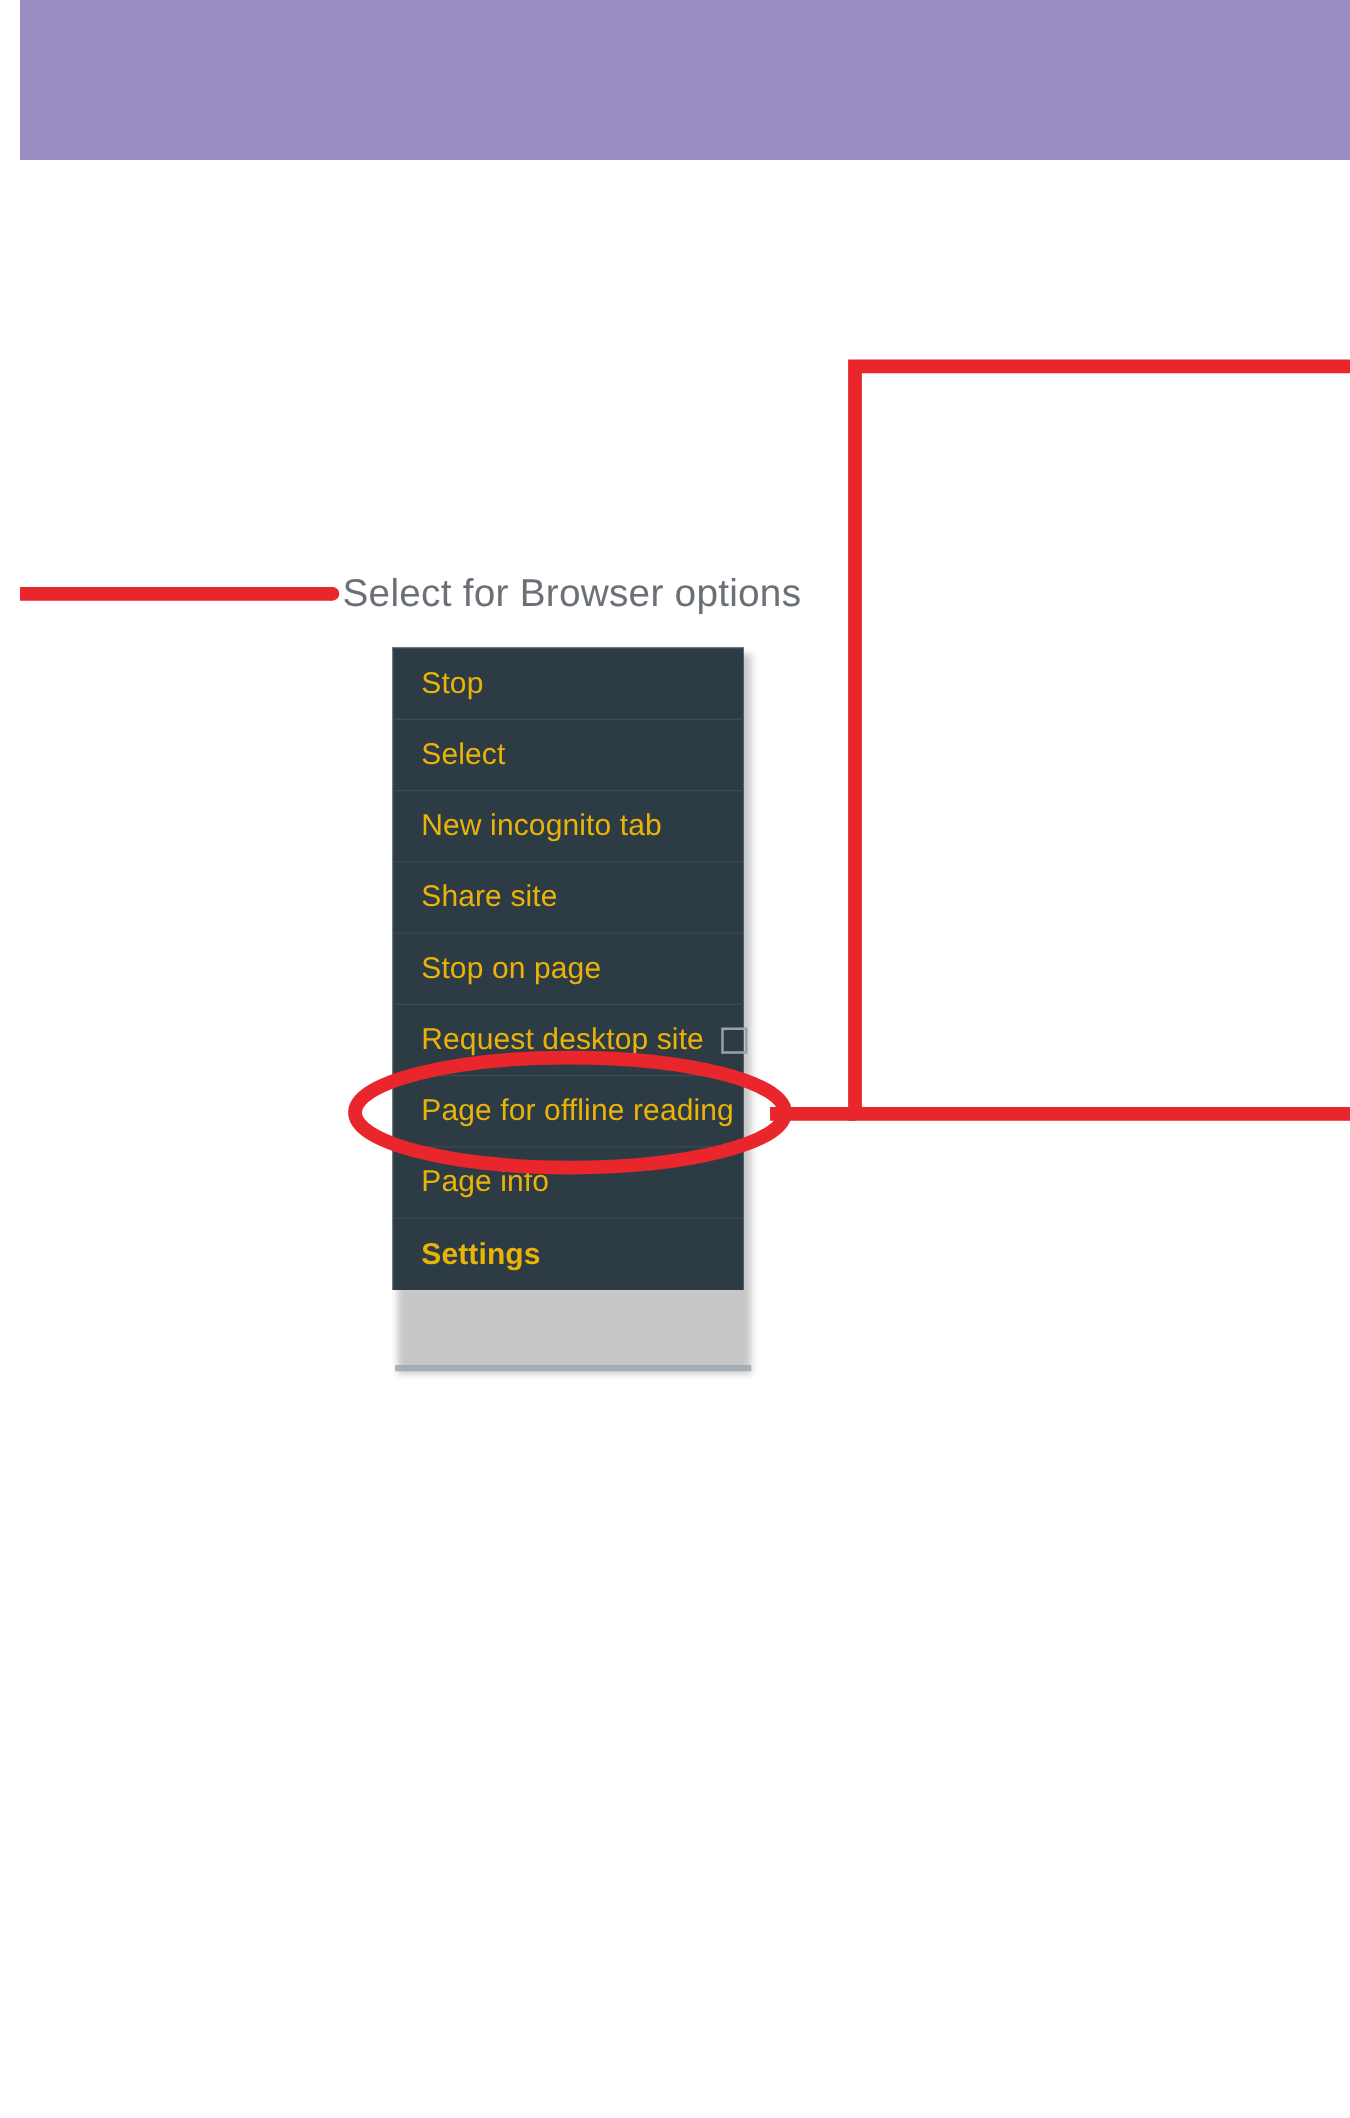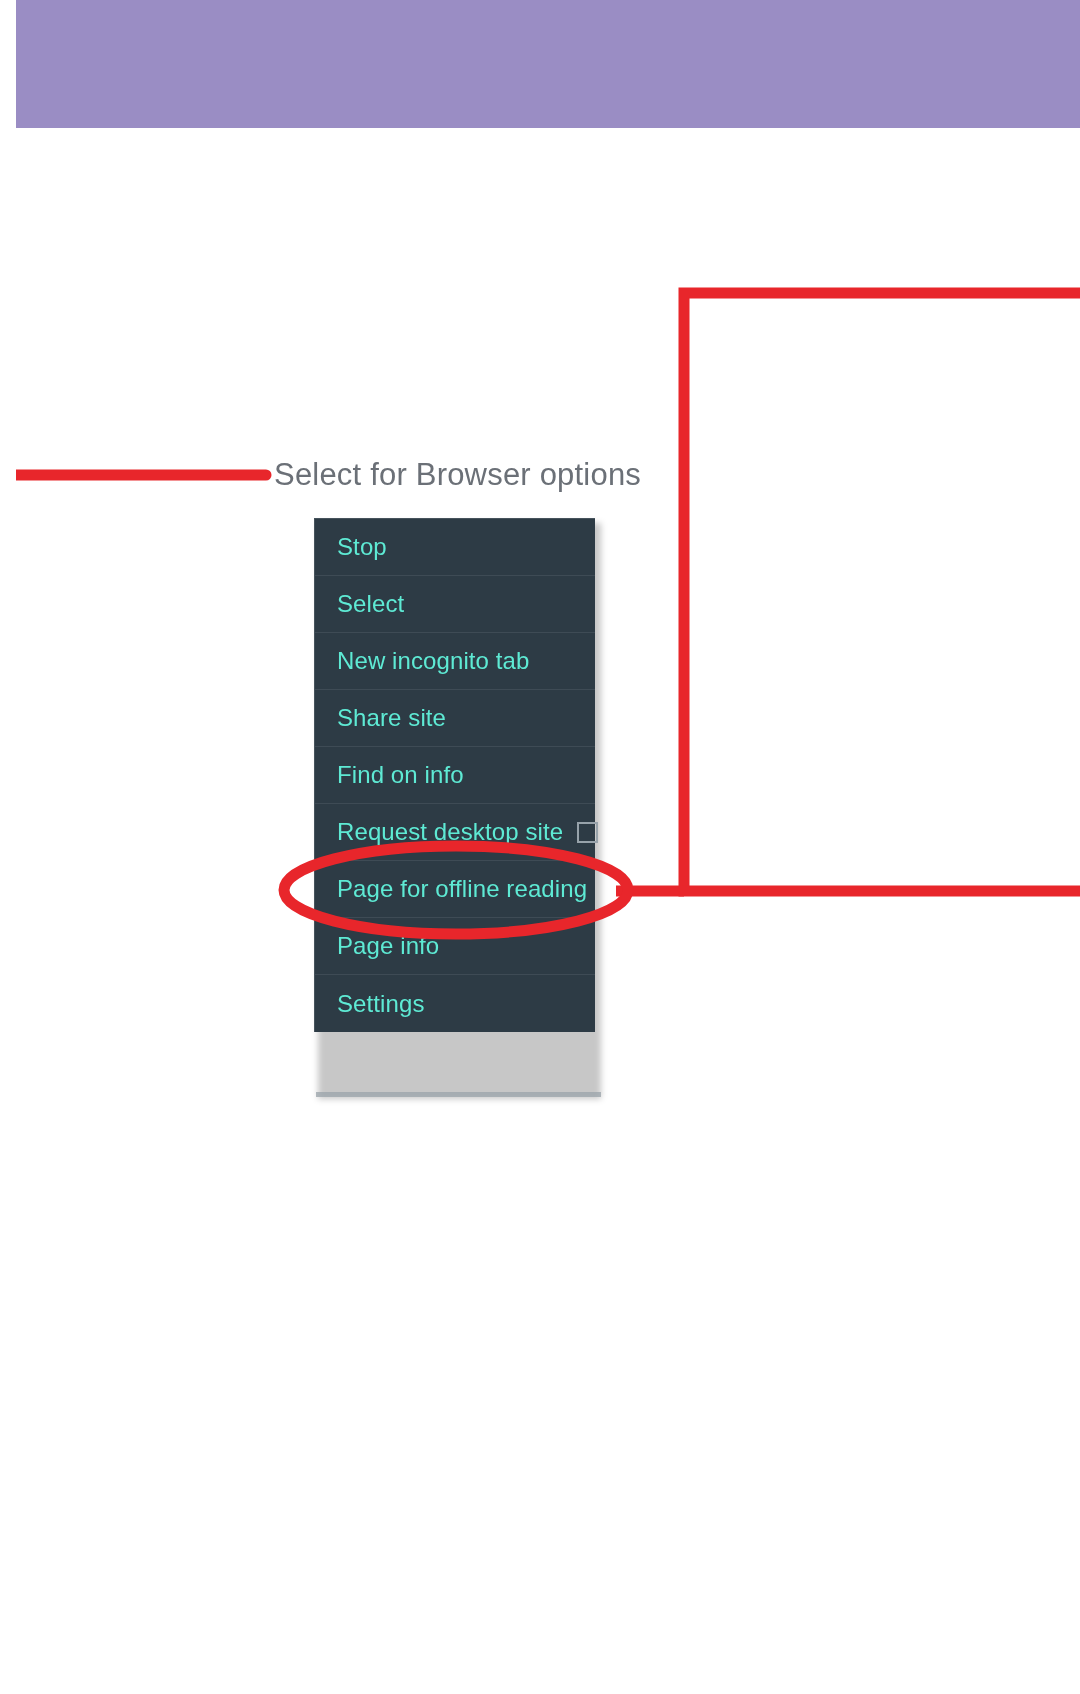--- a/index.html
+++ b/index.html
@@ -79,26 +79,27 @@
   }
   .menu-item {
     position: relative;
     height: 57px;
     display: flex;
     align-items: center;
     padding-left: 22px;
     padding-right: 14px;
     box-sizing: border-box;
     border-bottom: 1px solid #3e4b55;
-    color: #5eead4;
+    color: #eab308;
     font-size: 24px;
     letter-spacing: 0.1px;
   }
   .menu-item:last-child {
     border-bottom: none;
+    font-weight: bold;
   }
   .menu-item .label {
     white-space: nowrap;
   }
   .menu-item .checkbox {
     display: inline-block;
     width: 21px;
     height: 21px;
     margin-left: 14px;
     border: 2px solid #97a2aa;
@@ -134,21 +135,21 @@
       <div class="menu-item">
         <span class="label">Select</span>
       </div>
       <div class="menu-item">
         <span class="label">New incognito tab</span>
       </div>
       <div class="menu-item">
         <span class="label">Share site</span>
       </div>
       <div class="menu-item">
-        <span class="label">Find on info</span>
+        <span class="label">Stop on page</span>
       </div>
       <div class="menu-item">
         <span class="label">Request desktop site</span>
         <span class="checkbox"></span>
       </div>
       <div class="menu-item">
         <span class="label">Page for offline reading</span>
       </div>
       <div class="menu-item">
         <span class="label">Page info</span>

